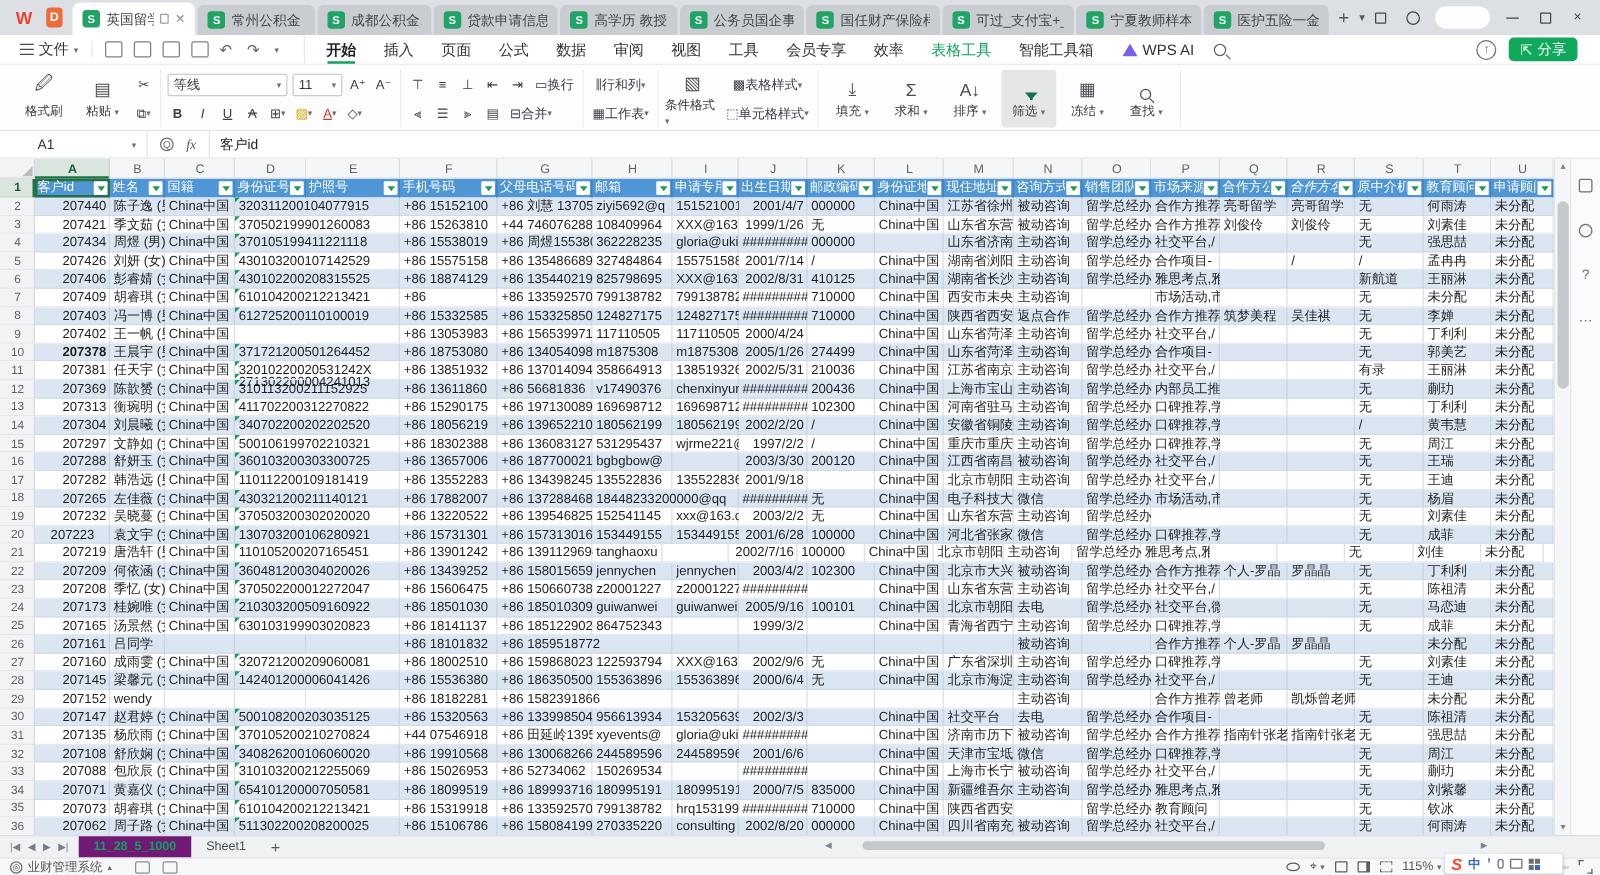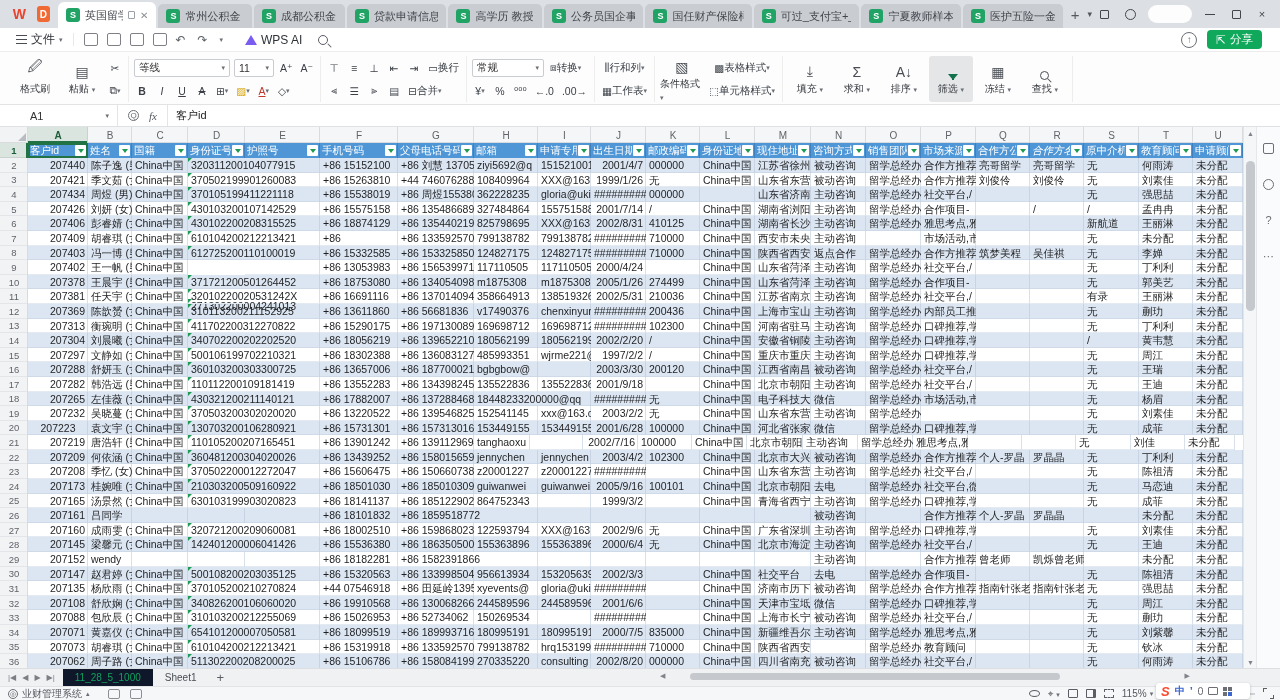--- a/index.html
+++ b/index.html
@@ -92,21 +92,21 @@
   .vscroll{position:absolute;top:127px;left:1243px;width:13px;height:541px;background:#f5f6f7;border-left:1px solid #e4e5e7;}
   .vthumb{position:absolute;left:2px;top:34px;width:9px;height:150px;border-radius:5px;background:#c5c8cd;}
   .varrow{position:absolute;left:0;width:13px;height:12px;font-size:7px;color:#80848a;display:flex;align-items:center;justify-content:center;}
   .rpanel{position:absolute;top:127px;left:1256px;width:24px;height:541px;background:#fafbfc;border-left:1px solid #e6e7e9;display:flex;flex-direction:column;align-items:center;padding-top:14px;gap:22px;}
   .rpi{width:14px;height:14px;color:#6b6f75;font-size:11px;display:flex;align-items:center;justify-content:center;}
   .rpi .bx{width:11px;height:11px;border:1px solid #6b6f75;border-radius:2px;}
   
   .sheetbar{position:absolute;top:668px;left:0;width:1280px;height:18px;background:#f0f1f3;border-top:1px solid #dcdee1;display:flex;align-items:center;font-size:10px;}
   .snav{display:flex;gap:6px;padding:0 8px;color:#7b7f85;font-size:8px;}
   .stab{height:18px;display:flex;align-items:center;padding:0 12px;color:#4a4e54;}
-  .stab.active{background:#0f172a;color:#11a15e;font-weight:normal;}
+  .stab.active{background:#701a75;color:#11a15e;font-weight:bold;}
   .saddd{padding:0 8px;font-size:13px;color:#5a5e64;}
   .hscroll{position:absolute;left:660px;top:672px;width:530px;height:9px;}
   .hthumb{position:absolute;left:30px;top:1px;width:370px;height:7px;border-radius:4px;background:#c5c8cd;}
   .harrow{position:absolute;top:0;font-size:7px;color:#80848a;}
   
   .statusbar{position:absolute;top:686px;left:0;width:1280px;height:14px;background:#f6f7f8;border-top:1px solid #e2e3e5;display:flex;align-items:center;font-size:10px;color:#55585e;}
   .swidget{display:flex;align-items:center;gap:4px;padding:0 8px;}
   .scirc{width:10px;height:10px;border:1px solid #6b6f75;border-radius:50%;font-size:7px;display:flex;align-items:center;justify-content:center;}
   .sico{width:12px;height:10px;border:1px solid #8b8f94;border-radius:2px;margin-left:10px;}
   .sb-right{margin-left:auto;display:flex;align-items:center;gap:8px;padding-right:6px;position:relative;}
@@ -206,20 +206,34 @@
     </div>
   <div class="qbar">
     <span class="qi"></span>
     <span class="qi"></span>
     <span class="qi"></span>
     <span class="qi"></span>
     <span class="qi undo">↶</span>
     <span class="qi redo">↷</span>
     <span class="car">▾</span>
   </div>
+  <div class="menu-items" id="menuItems">
+      <div class="mitem active">开始</div>
+      <div class="mitem">插入</div>
+      <div class="mitem">页面</div>
+      <div class="mitem">公式</div>
+      <div class="mitem">数据</div>
+      <div class="mitem">审阅</div>
+      <div class="mitem">视图</div>
+      <div class="mitem">工具</div>
+      <div class="mitem">会员专享</div>
+      <div class="mitem">效率</div>
+      <div class="mitem ctx">表格工具</div>
+      <div class="mitem">智能工具箱</div>
+    </div>
   <div class="wpsai">
       <span class="aitri"></span>
       <span>WPS AI</span>
     </div>
   <span class="search-glass"></span>
   <div class="mb-right">
     <div class="upld">↑</div>
     <div class="share-btn">
         <span>⇱</span>
         <span>分享</span>
@@ -280,38 +294,20 @@
         <span class="sbtn">⇤</span>
         <span class="sbtn">⇥</span>
         <span class="sbtn">▭ <span>换行</span></span>
       </div>
       <div class="srow">
         <span class="sbtn">⫷</span>
         <span class="sbtn">☰</span>
         <span class="sbtn">⫸</span>
         <span class="sbtn">▤</span>
         <span class="sbtn">⊟ <span>合并</span> <span class="car">▾</span></span>
-      </div>
-    </div>
-  </div>
-  <div class="rgroup">
-    <div class="vcol">
-      <div class="srow">
-        <div class="sel-box" style="width:72px">
-            <span>常规</span>
-            <span class="car">▾</span>
-          </div>
-        <span class="sbtn">⧈ <span>转换</span> <span class="car">▾</span></span>
-      </div>
-      <div class="srow">
-        <span class="sbtn">¥ <span class="car">▾</span></span>
-        <span class="sbtn">%</span>
-        <span class="sbtn">⁰⁰⁰</span>
-        <span class="sbtn">←.0</span>
-        <span class="sbtn">.00→</span>
       </div>
     </div>
   </div>
   <div class="rgroup">
     <div class="vcol">
       <span class="sbtn">⫼ <span>行和列</span> <span class="car">▾</span></span>
       <span class="sbtn">▦ <span>工作表</span> <span class="car">▾</span></span>
     </div>
   </div>
   <div class="rgroup">
@@ -710,21 +706,21 @@
       <div class="cell" style="width: 55px;">留学总经办</div>
       <div class="cell" style="width: 55px;">社交平台,/</div>
       <div class="cell" style="width: 54px;"></div>
       <div class="cell" style="width: 54px;"></div>
       <div class="cell" style="width: 55px;">无</div>
       <div class="cell" style="width: 54px;">丁利利</div>
       <div class="cell" style="width: 50px;">未分配</div>
     </div>
     <div class="gr band">
       <div class="rn">10</div>
-      <div class="cell r" style="width: 60px;">207378</div>
+      <div class="cell r" style="width: 60px; font-weight: bold;">207378</div>
       <div class="cell" style="width: 44px;">王晨宇 (男</div>
       <div class="cell" style="width: 56px;">China中国</div>
       <div class="cell ovf" style="width: 57px;">371721200501264452<div class="tri"></div></div>
       <div class="cell" style="width: 75px;"></div>
       <div class="cell" style="width: 78px;">+86 18753080</div>
       <div class="cell" style="width: 76px;">+86 1340540988</div>
       <div class="cell" style="width: 64px;">m1875308</div>
       <div class="cell" style="width: 53px;">m1875308</div>
       <div class="cell r" style="width: 55px;">2005/1/26</div>
       <div class="cell" style="width: 54px;">274499</div>
@@ -739,21 +735,21 @@
       <div class="cell" style="width: 54px;">郭美艺</div>
       <div class="cell" style="width: 50px;">未分配</div>
     </div>
     <div class="gr">
       <div class="rn">11</div>
       <div class="cell r" style="width: 60px;">207381</div>
       <div class="cell" style="width: 44px;">任天宇 (女</div>
       <div class="cell" style="width: 56px;">China中国</div>
       <div class="cell ovf" style="width: 57px;">32010220020531242X<div class="tri"></div></div>
       <div class="cell" style="width: 75px;"></div>
-      <div class="cell" style="width: 78px;">+86 16691116</div>
+      <div class="cell" style="width: 78px;">+86 13851932</div>
       <div class="cell" style="width: 76px;">+86 1370140948</div>
       <div class="cell" style="width: 64px;">358664913</div>
       <div class="cell" style="width: 53px;">138519326</div>
       <div class="cell r" style="width: 55px;">2002/5/31</div>
       <div class="cell" style="width: 54px;">210036</div>
       <div class="cell" style="width: 55px;">China中国</div>
       <div class="cell" style="width: 56px;">江苏省南京</div>
       <div class="cell" style="width: 55px;">主动咨询</div>
       <div class="cell" style="width: 55px;">留学总经办</div>
       <div class="cell" style="width: 55px;">社交平台,/</div>
@@ -837,21 +833,21 @@
     </div>
     <div class="gr">
       <div class="rn">15</div>
       <div class="cell r" style="width: 60px;">207297</div>
       <div class="cell" style="width: 44px;">文静如 (女</div>
       <div class="cell" style="width: 56px;">China中国</div>
       <div class="cell ovf" style="width: 57px;">500106199702210321<div class="tri"></div></div>
       <div class="cell" style="width: 75px;"></div>
       <div class="cell" style="width: 78px;">+86 18302388</div>
       <div class="cell" style="width: 76px;">+86 1360831276</div>
-      <div class="cell" style="width: 64px;">485993351</div>
+      <div class="cell" style="width: 64px;">531295437</div>
       <div class="cell" style="width: 53px;">wjrme221@</div>
       <div class="cell r" style="width: 55px;">1997/2/2</div>
       <div class="cell" style="width: 54px;">/</div>
       <div class="cell" style="width: 55px;">China中国</div>
       <div class="cell" style="width: 56px;">重庆市重庆</div>
       <div class="cell" style="width: 55px;">主动咨询</div>
       <div class="cell" style="width: 55px;">留学总经办</div>
       <div class="cell" style="width: 55px;">口碑推荐,学</div>
       <div class="cell" style="width: 54px;"></div>
       <div class="cell" style="width: 54px;"></div>

